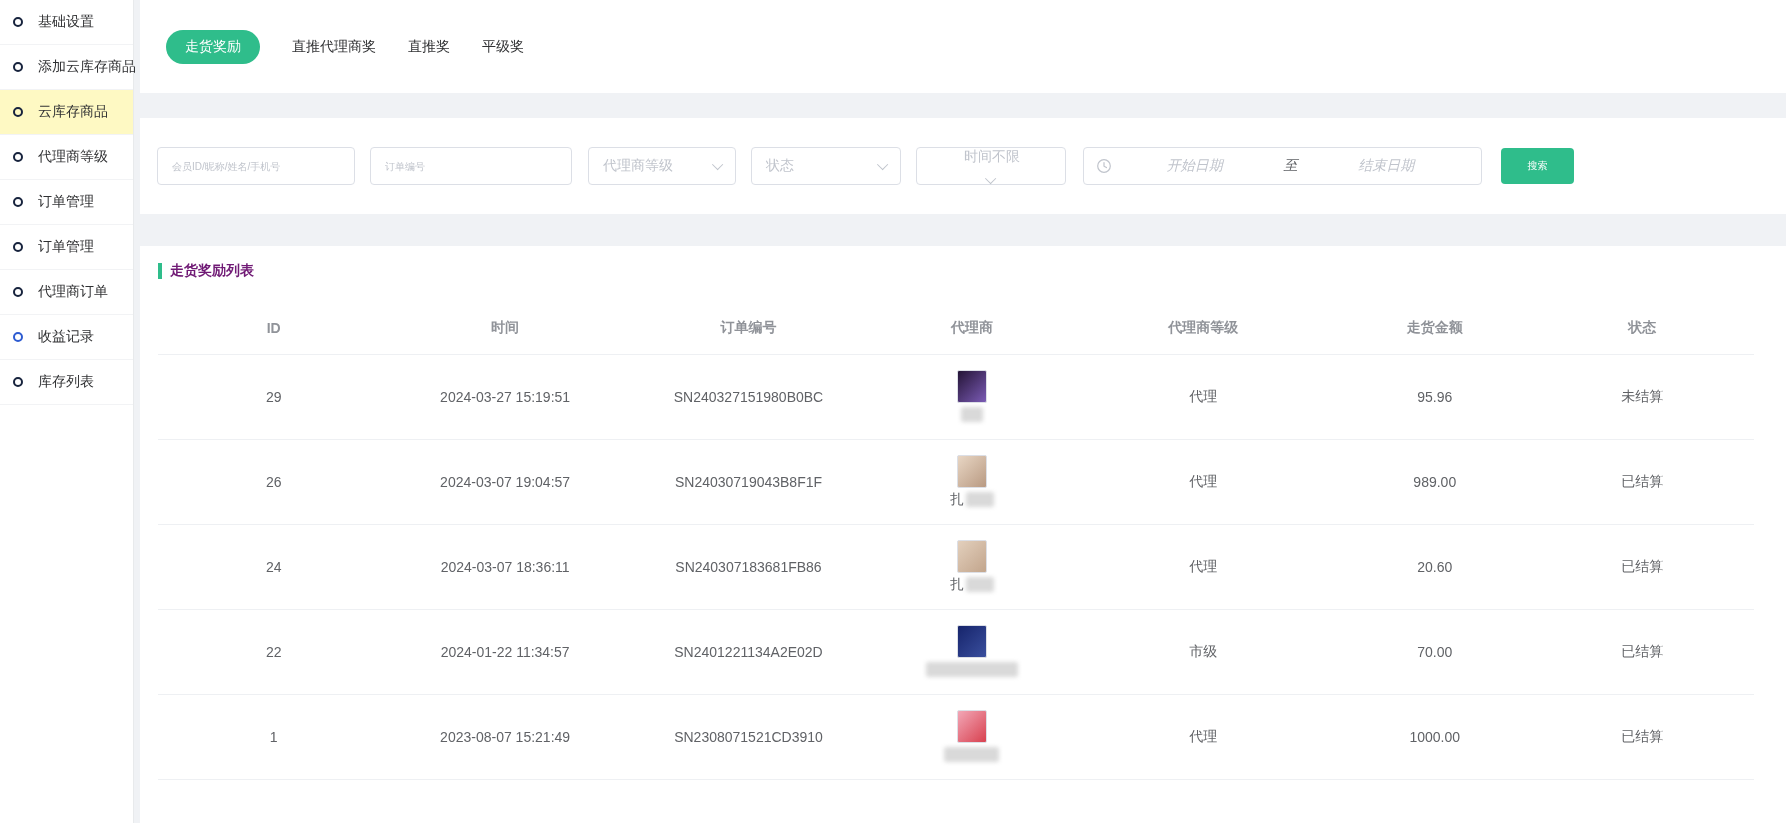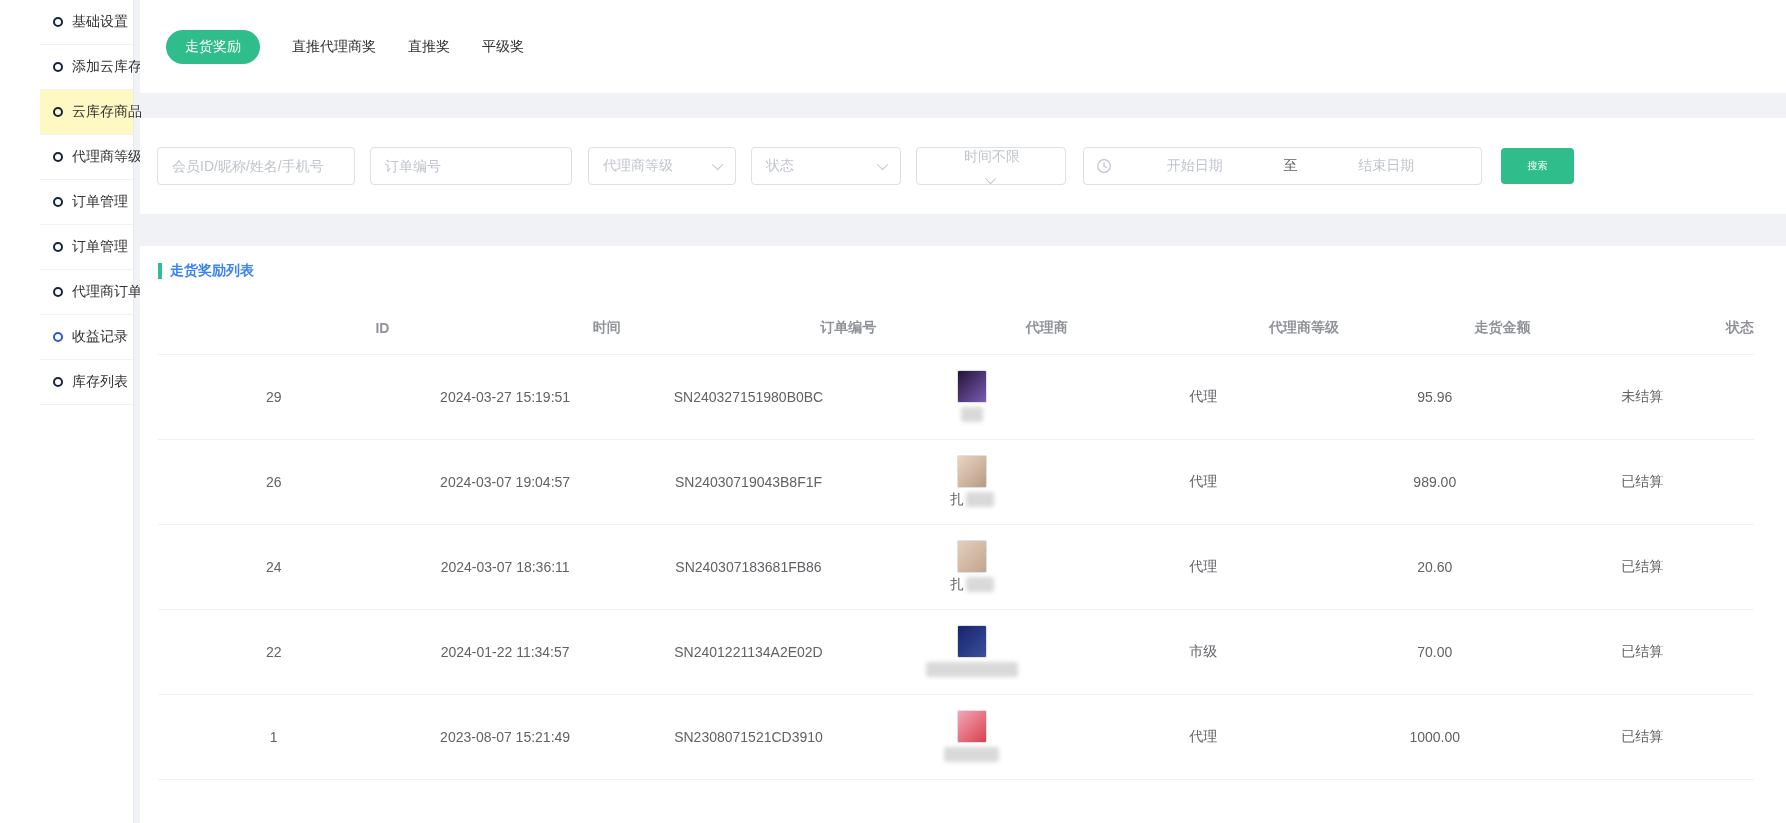--- a/index.html
+++ b/index.html
@@ -11,23 +11,23 @@
     font-size:14px;
   }
   .layout { display:flex; width:1786px; height:823px; }
 
   
   .sidebar {
     width:134px; background:#fff; border-right:1px solid #e8eaec;
     flex-shrink:0;
   }
   .side-item {
-    height:45px; display:flex; align-items:center; gap:9px;
+    height:45px; display:flex; align-items:center; gap:15px;
     padding-left:13px; border-bottom:1px solid #f2f3f5;
-    font-size:14px; color:#303133; cursor:pointer; white-space:nowrap;margin-left:40px;
+    font-size:14px; color:#303133; cursor:pointer; white-space:nowrap;
   }
   .side-item.highlight { background:#fef9c3; }
   .circle {
     width:10px; height:10px; border:2px solid #17233d; border-radius:50%;
     flex-shrink:0;
   }
   .circle.blue { border-color:#2d5bd1; }
 
   
   .main { flex:1; display:flex; flex-direction:column; padding-left:6px; }
@@ -46,52 +46,52 @@
 
   .filter-card { height:96px; padding:29px 0 0 17px; }
   .filter-row { display:flex; align-items:center; }
   .f-input, .f-select, .f-dates {
     height:38px; border:1px solid #dcdfe6; border-radius:4px;
     display:flex; align-items:center; background:#fff; color:#c0c4cc;
     font-size:14px;
   }
   .f-input { padding-left:14px; }
   .f-input input {
-    border:none; outline:none; width:100%; font-size:14px;
+    border:none; outline:none; width:100%; font-size:10px;
     font-family:inherit; color:#606266; background:transparent;
   }
   .f-input input::placeholder { color:#c0c4cc; }
   .in1 { width:198px; margin-right:15px; }
   .in2 { width:202px; margin-right:16px; }
   .f-select { padding:0 12px 0 14px; justify-content:space-between; cursor:pointer; }
   .sel1 { width:148px; margin-right:15px; }
   .sel2 { width:150px; margin-right:15px; }
   .sel3 { width:150px; margin-right:17px;flex-direction:column; }
   .chevron {
     width:8px; height:8px; border-left:1px solid #c0c4cc; border-bottom:1px solid #c0c4cc;
     transform:rotate(-45deg) translateY(-2px);
   }
-  .f-dates { width:399px; margin-right:19px; padding:0 12px; }
+  .f-dates { width:399px; margin-right:19px; padding:0 12px;font-style:italic; }
   .f-dates .dstart, .f-dates .dend { flex:1; text-align:center; }
   .f-dates .dsep { color:#606266; padding:0 6px; }
   .clock-icon { display:flex; align-items:center; }
   .search-btn {
     width:73px; height:36px; border:none; border-radius:4px;
     background:var(--accent,#2fbd8b); color:#fff; font-size:10px;
     font-family:inherit; cursor:pointer;
   }
 
   .table-card { flex:1; padding:16px 32px 0 18px; }
   .section-title { display:flex; align-items:center; gap:8px; margin-bottom:22px; }
   .green-bar { width:4px; height:16px; background:var(--accent,#2fbd8b); }
-  .section-title span { font-size:14px; font-weight:bold; color:#3b82f6; }
+  .section-title span { font-size:14px; font-weight:bold; color:#701a75; }
 
   table { width:100%; border-collapse:collapse; table-layout:fixed; }
   thead th {
-    font-size:14px; font-weight:bold; color:#909399; text-align:right;
+    font-size:14px; font-weight:bold; color:#909399; text-align:center;
     height:52px; vertical-align:middle;
   }
   tbody td {
     font-size:14px; color:#606266; text-align:center; vertical-align:middle;
     height:85px; border-top:1px solid #eef0f3;
   }
   tbody tr:last-child td { border-bottom:1px solid #eef0f3; }
 
   .agent-cell { display:flex; flex-direction:column; align-items:center; gap:3px; }
   .avatar {

